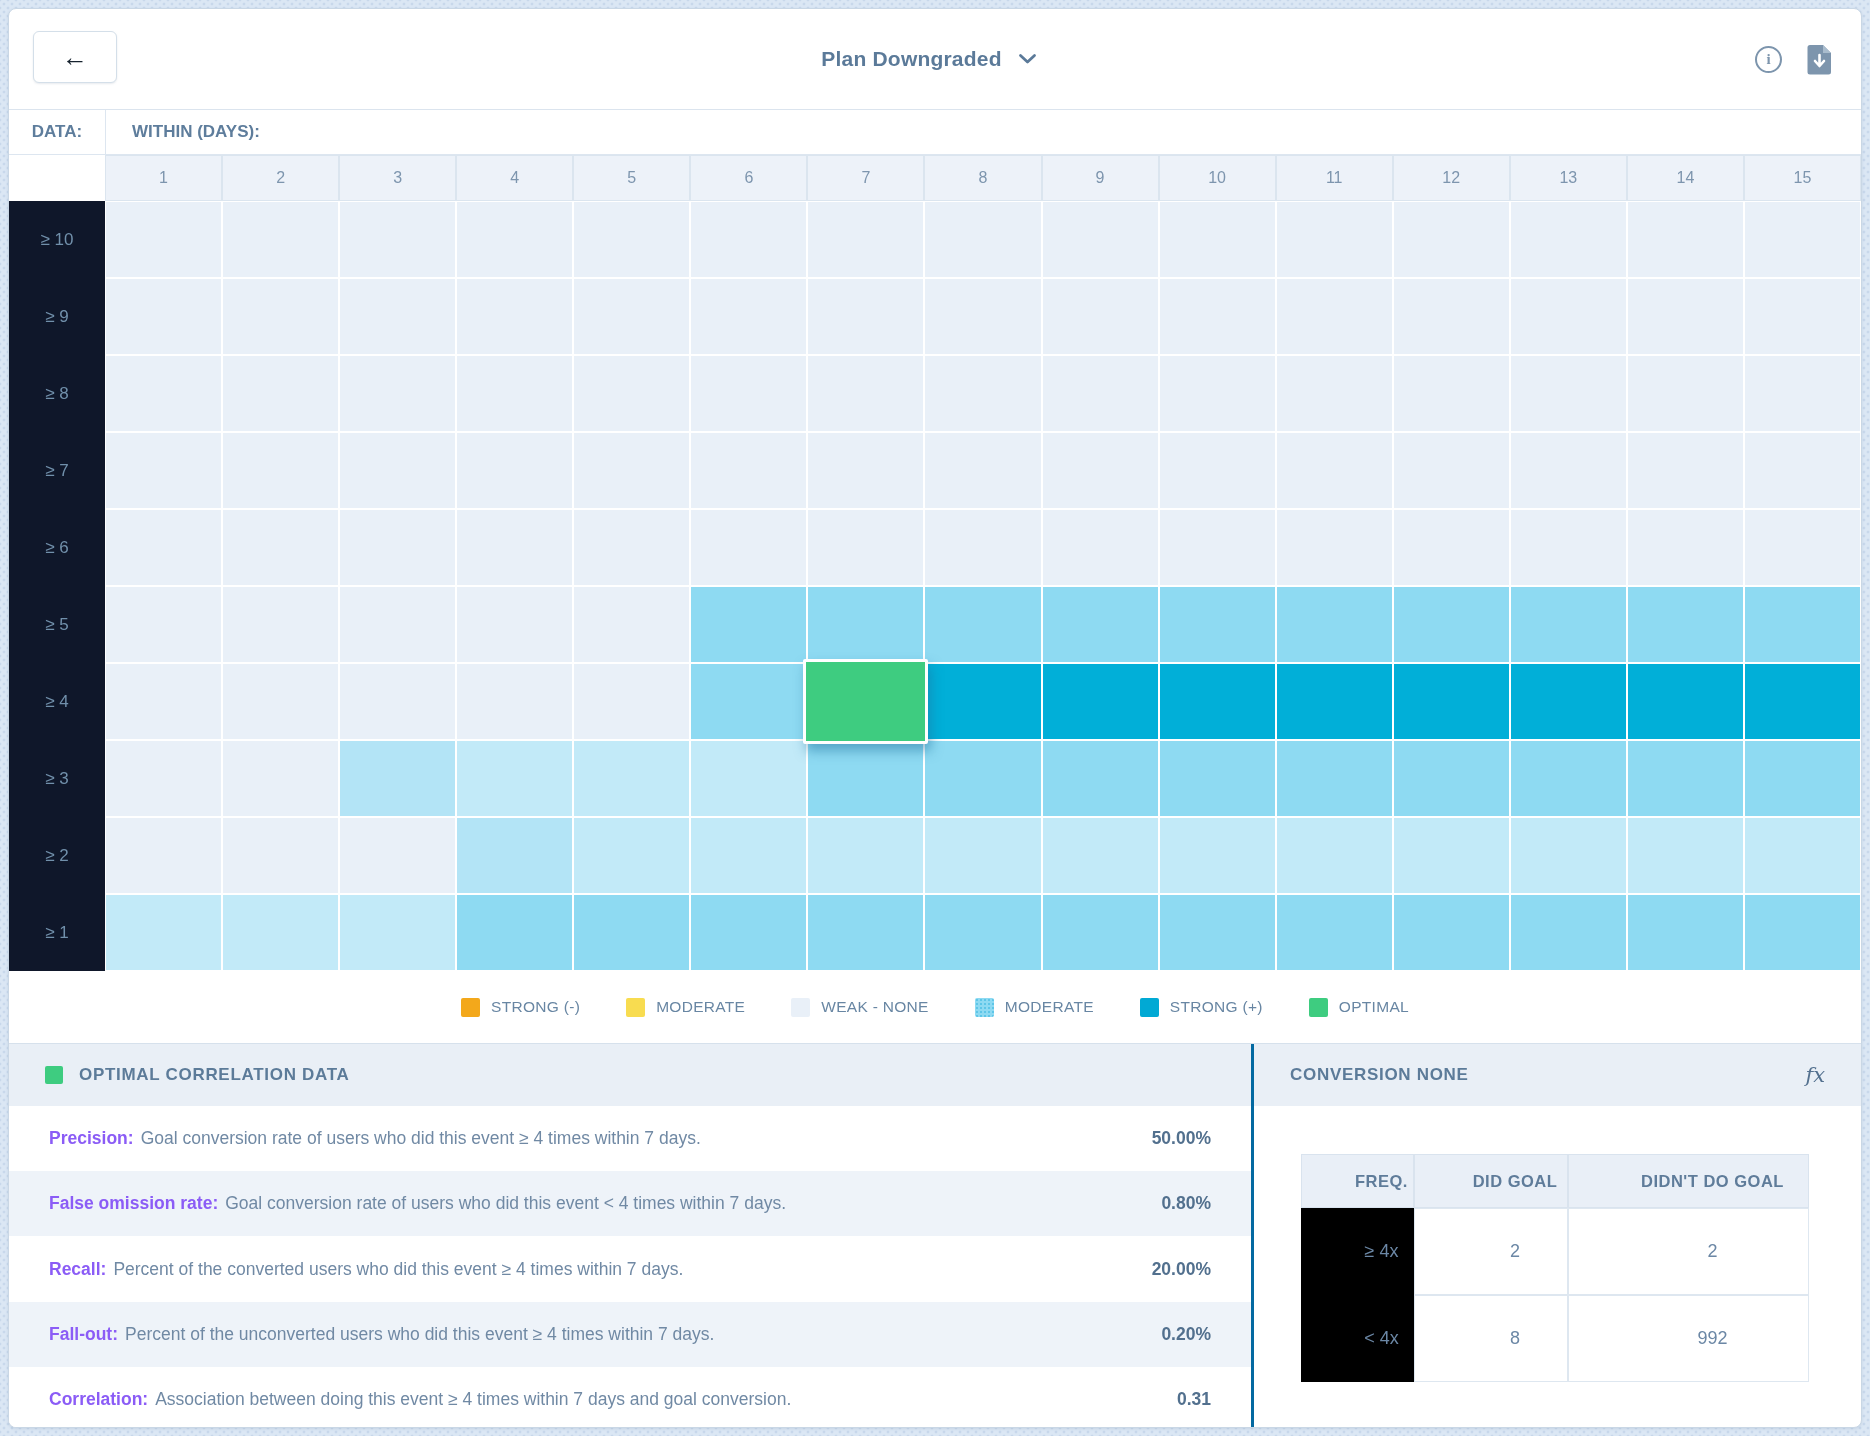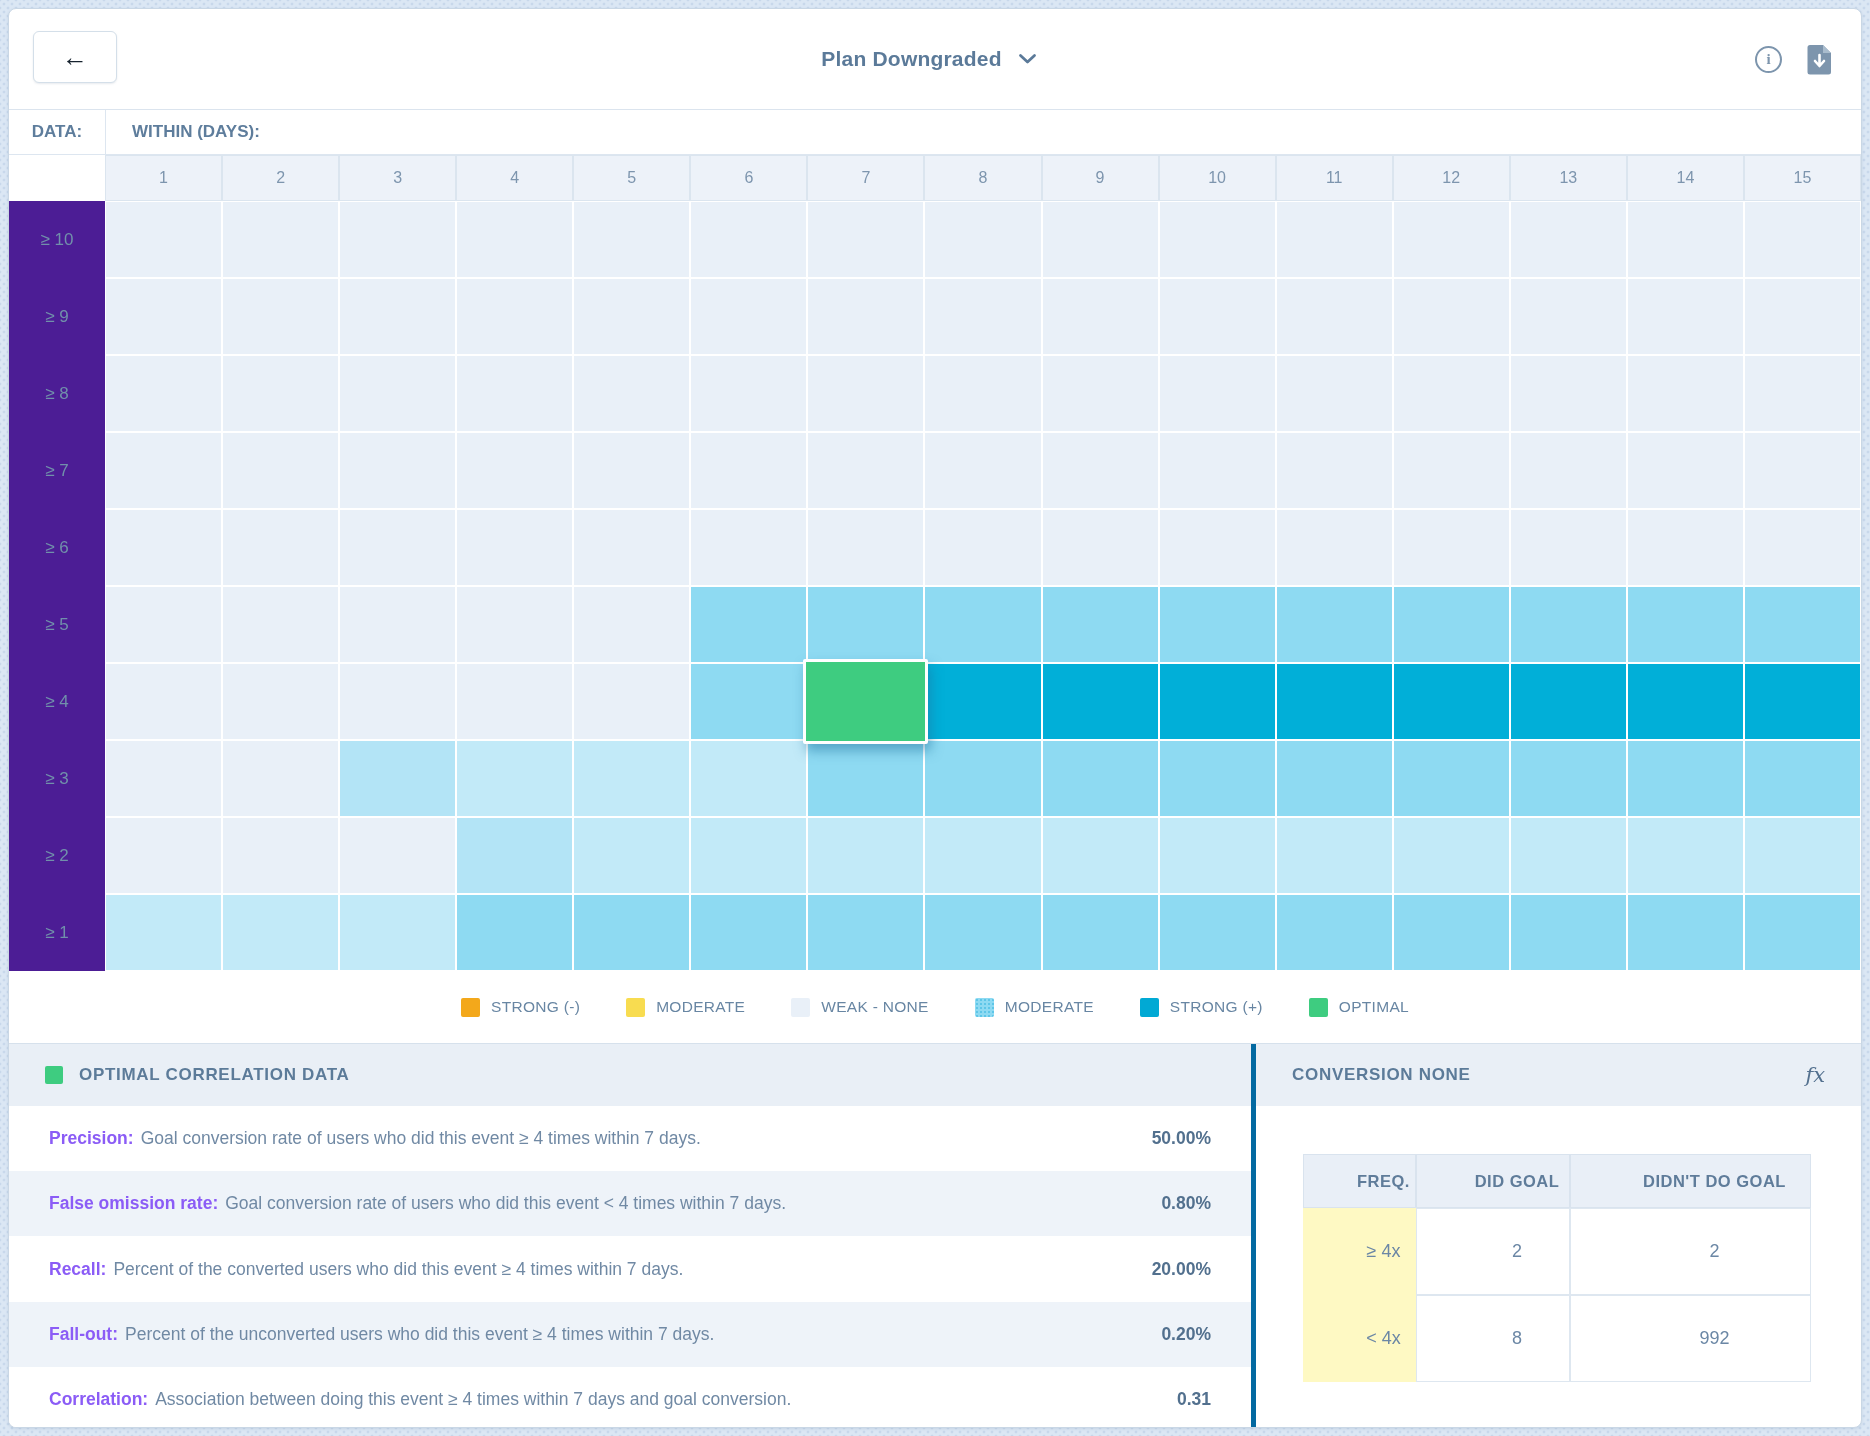--- a/index.html
+++ b/index.html
@@ -53,21 +53,21 @@
     display:grid;grid-template-columns:96px repeat(15,1fr);
     grid-template-rows:46px repeat(10,77px);
   }
   .hm-corner{background:#fff;}
   .hm-col-h{
     background:#edf2f9;border:1px solid #dbe5ef;
     display:flex;align-items:center;justify-content:center;
     color:#7d95ae;font-size:16px;
   }
   .hm-row-label{
-    background:#4c1d95;display:flex;align-items:center;justify-content:center;
+    background:#0f172a;display:flex;align-items:center;justify-content:center;
     color:#7190ab;font-size:17px;
   }
   .hm-cell{border:1.5px solid #fff;position:relative;}
   .lvl-0{background:#e9f0f8;}
   .lvl-1{background:#c2eaf8;}
   .lvl-2{background:#b3e4f6;}
   .lvl-3{background:#8edaf2;}
   .lvl-4{background:#01afd8;}
   .lvl-5{background:#8edaf2;}
   .optimal-inner{
@@ -80,21 +80,21 @@
   .legend{height:72px;display:flex;align-items:center;justify-content:center;gap:46px;}
   .legend-item{display:flex;align-items:center;gap:11px;}
   .legend-swatch{width:19px;height:19px;border-radius:2px;flex:none;}
   .legend-swatch.dotted{
     background-image:radial-gradient(#5ec6e8 32%, transparent 36%);
     background-size:4px 4px;
   }
   .legend-label{color:#6886a3;font-size:15.5px;letter-spacing:.3px;}
   
   .bottom{display:flex;border-top:1px solid #d6e1ec;height:388px;}
-  .left-panel{width:1242px;flex:none;border-right:5px solid #0369a1;display:flex;flex-direction:column;}
+  .left-panel{width:1242px;flex:none;border-right:3px solid #0369a1;display:flex;flex-direction:column;}
   .right-panel{flex:1;display:flex;flex-direction:column;position:relative;}
   .panel-head{
     height:62px;flex:none;background:#e9eff6;
     display:flex;align-items:center;padding:0 36px;gap:16px;
   }
   .panel-title{font-weight:bold;color:#5c7b99;font-size:17px;letter-spacing:.7px;}
   .green-swatch{width:18px;height:18px;background:#3ecc80;border-radius:2px;flex:none;}
   .fx-icon{
     margin-left:auto;font-family:"DejaVu Serif", serif;font-style:italic;
     font-size:21px;color:#54718f;cursor:pointer;
@@ -112,21 +112,21 @@
   .conv-table{
     position:absolute;left:47px;top:110px;
     display:grid;grid-template-columns:113px 154px 241px;
     grid-template-rows:54px 87px 87px;
   }
   .ct-cell{display:flex;align-items:center;justify-content:center;padding-left:48px;}
   .ct-h{
     background:#e9eff7;border:1px solid #d9e3ee;
     font-weight:bold;color:#5f7c9a;font-size:16.5px;letter-spacing:.5px;
   }
-  .ct-freq{background:#fef9c3;color:#6b87a5;font-size:18px;}
+  .ct-freq{background:#000000;color:#6b87a5;font-size:18px;}
   .ct-val{background:#fff;border:1px solid #dee7f0;color:#6b87a5;font-size:18px;}
 </style>
 </head>
 <body>
 
 <div class="card">
 
   <div class="topbar">
     <div class="back-btn">
       <span>←</span>

